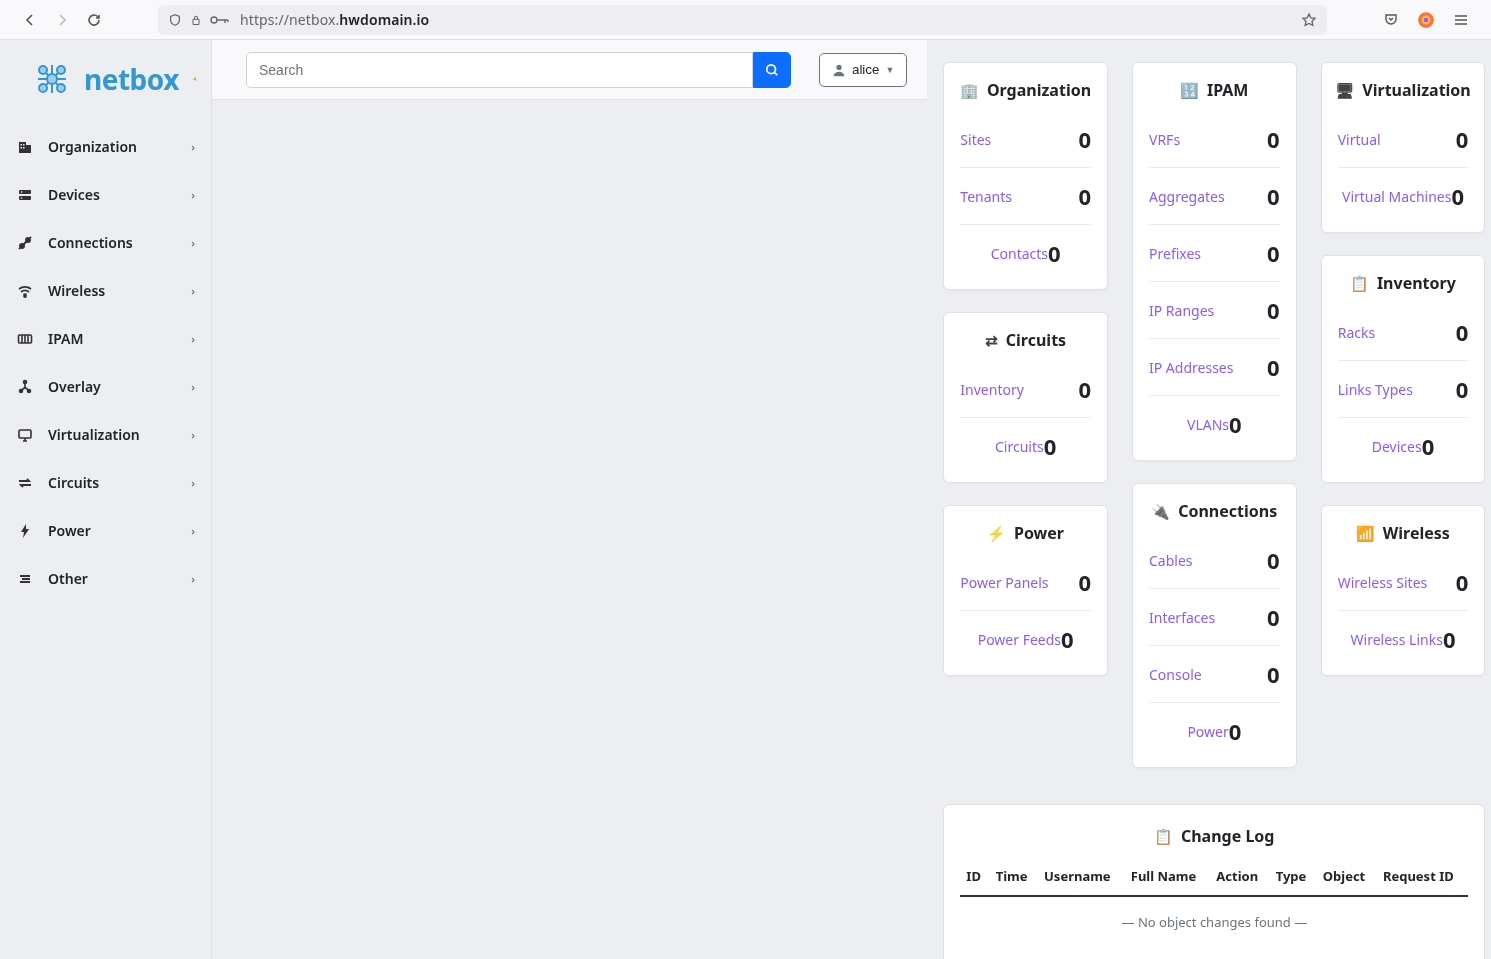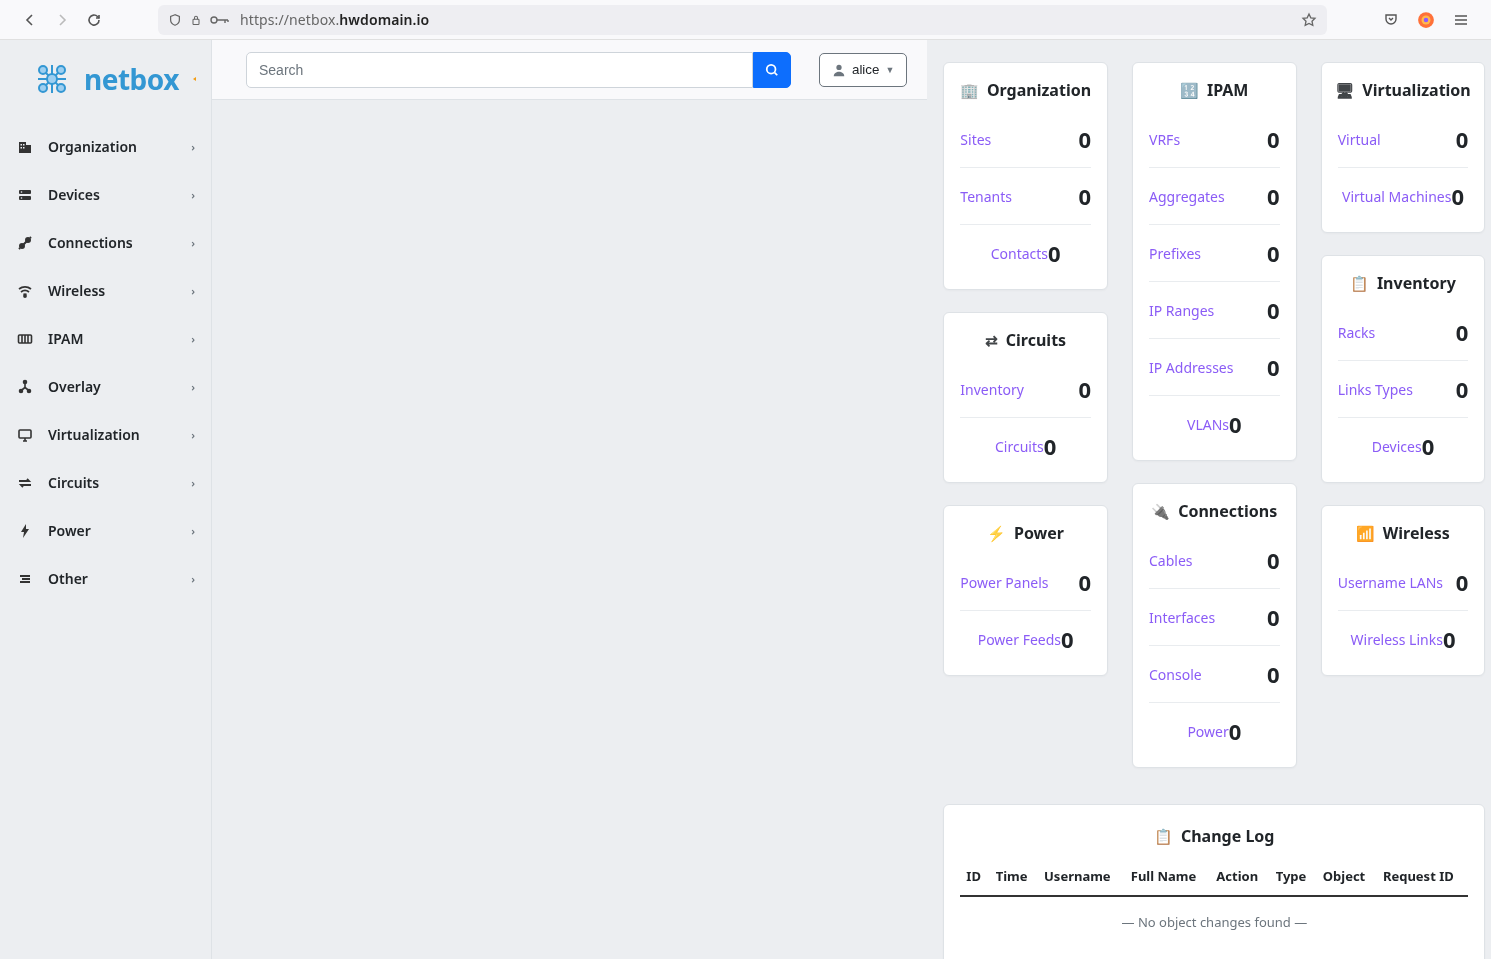--- a/index.html
+++ b/index.html
@@ -449,21 +449,21 @@
                 </div>
               </div>
           </div>
           <div class="card">
             <div class="card-header">
                 <span class="hi">📶</span>
                 <span>Wireless</span>
               </div>
             <div class="list">
                 <div class="row">
-                  <span class="label">Username LANs</span>
+                  <span class="label">Wireless Sites</span>
                   <span class="count">0</span>
                 </div>
                 <div class="row">
                   <span class="label">Wireless Links</span>
                   <span class="count">0</span>
                 </div>
               </div>
           </div>
         </div>
       </div>

